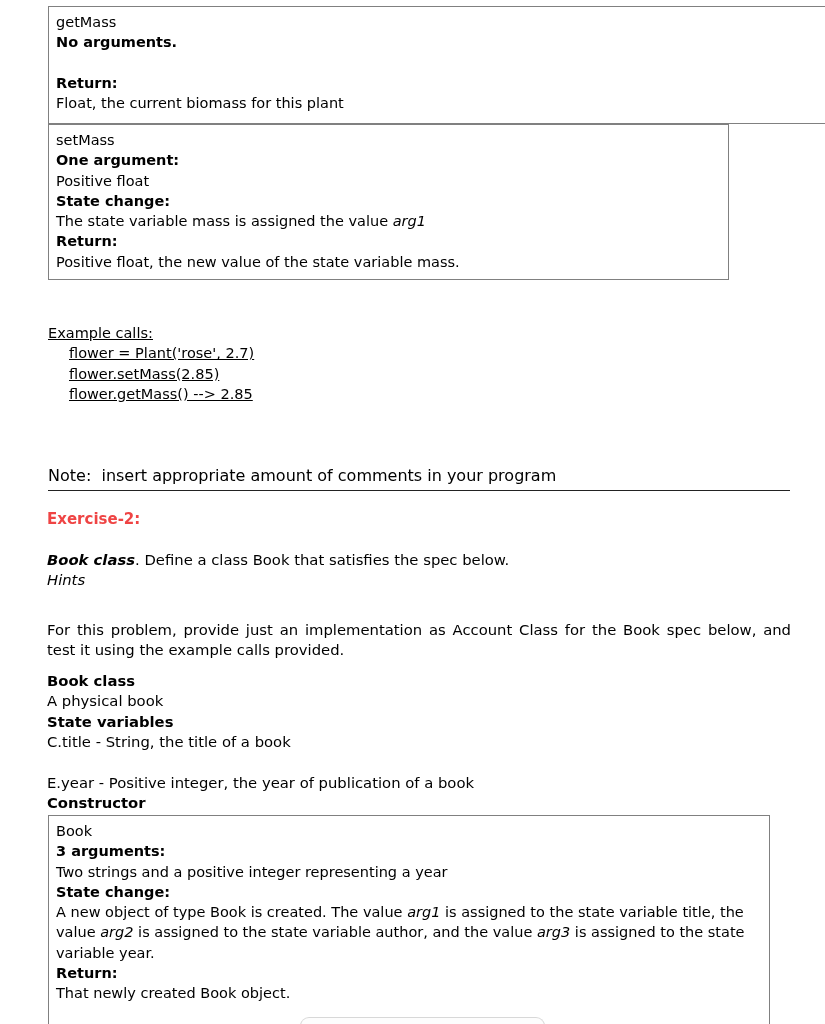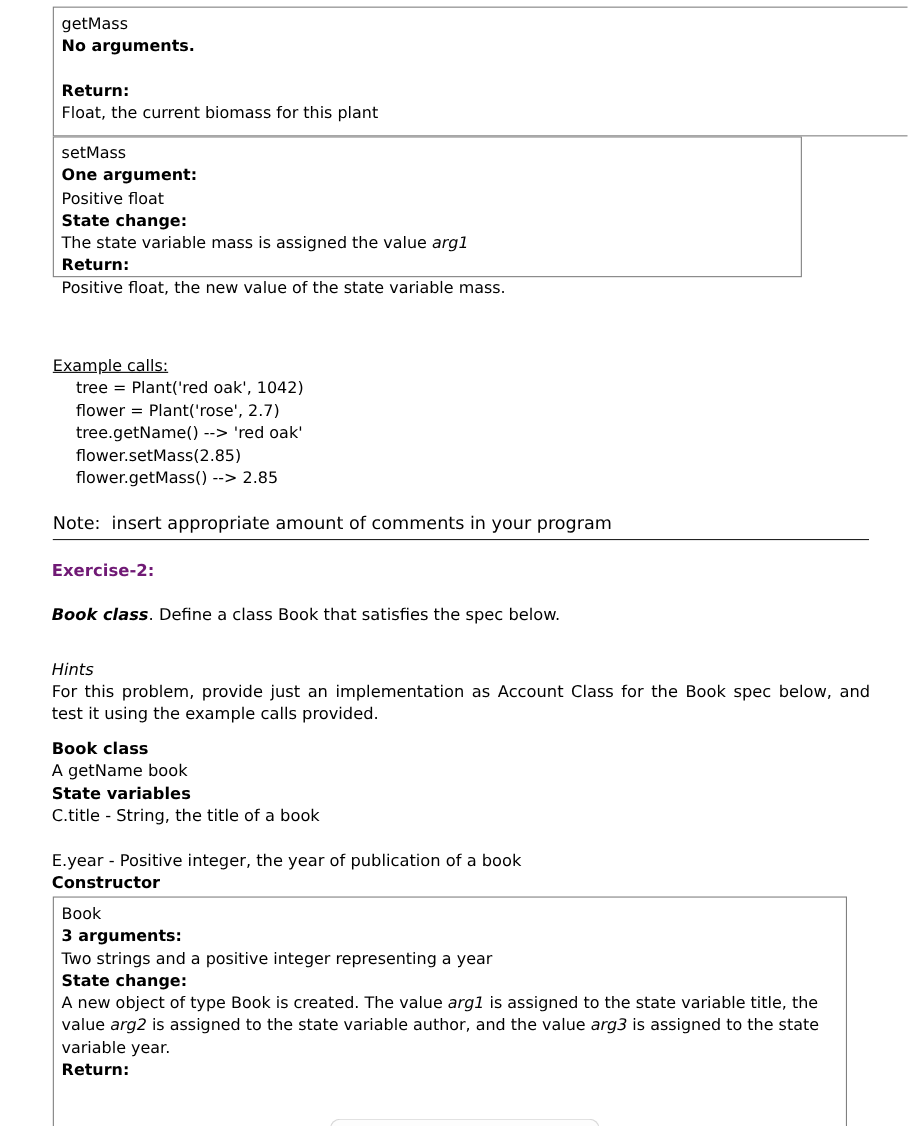--- a/index.html
+++ b/index.html
@@ -42,20 +42,21 @@
     line-height: 20.3px;
   }
   em.arg { font-style: italic; }
 
   
   .ex-wrap {
     position: absolute;
     left: 48px;
     font-size: 14.5px;
     line-height: 20.4px;
+    text-decoration: underline;
   }
   .ex-head {
     text-decoration: underline;
   }
   .ex-call {
     padding-left: 21px;
   }
 
   
   .note {
@@ -111,63 +112,62 @@
 <div class="page">
 
   <div class="spec-box" style="left:48px; top:6px; width:822px; height:118px;">
     <div class="spec-line">getMass</div>
     <div class="spec-line b">No arguments.</div>
     <div class="spec-line blank"></div>
     <div class="spec-line b">Return:</div>
     <div class="spec-line">Float, the current biomass for this plant</div>
   </div>
 
-  <div class="spec-box" style="left:48px; top:124px; width:681px; height:128px;">
+  <div class="spec-box" style="left:48px; top:124px; width:681px; height:156px;">
     <div class="spec-line">setMass</div>
     <div class="spec-line b">One argument:</div>
     <div class="spec-line">Positive float</div>
     <div class="spec-line b">State change:</div>
     <div class="spec-line"><span>The state variable mass is assigned the value </span><em class="arg">arg1</em></div>
     <div class="spec-line b">Return:</div>
     <div class="spec-line">Positive float, the new value of the state variable mass.</div>
   </div>
 
   <div class="ex-wrap" style="top:323px;">
     <div class="ex-head">Example calls:</div>
-    <div class="ex-call">tree = Plant('red oak', 1042)</div>
     <div class="ex-call">flower = Plant('rose', 2.7)</div>
-    <div class="ex-call">tree.getName() --&gt; 'red oak'</div>
     <div class="ex-call">flower.setMass(2.85)</div>
     <div class="ex-call">flower.getMass() --&gt; 2.85</div>
   </div>
 
   <div class="note" style="top:466px;">Note:  insert appropriate amount of comments in your program</div>
   <div class="hrule" style="top:490px; width:742px;"></div>
 
-  <div class="ex-title" style="top:509px; color:#701a75;">Exercise-2:</div>
+  <div class="ex-title" style="top:509px; color:#ef4444;">Exercise-2:</div>
 
   <div class="txt" style="top:550px; width:745px;">
     <span class="bi">Book class</span><span>. Define a class Book that satisfies the spec below.</span>
   </div>
 
-  <div class="txt it" style="top:600px;">Hints</div>
+  <div class="txt it" style="top:570px;">Hints</div>
 
   <div class="txt justify" style="top:620px; width:744px;">For this problem, provide just an implementation as Account Class for the Book spec below, and test it using the example calls provided.</div>
 
   <div class="txt bold" style="top:671px;">Book class</div>
-  <div class="txt" style="top:691px;">A getName book</div>
+  <div class="txt" style="top:691px;">A physical book</div>
   <div class="txt bold" style="top:712px;">State variables</div>
   <div class="txt" style="top:732px;">C.title - String, the title of a book</div>
   <div class="txt" style="top:773px;">E.year - Positive integer, the year of publication of a book</div>
   <div class="txt bold" style="top:793px;">Constructor</div>
 
   <div class="spec-box" style="left:48px; top:815px; width:722px; height:237px;">
     <div class="spec-line">Book</div>
     <div class="spec-line b">3 arguments:</div>
     <div class="spec-line">Two strings and a positive integer representing a year</div>
     <div class="spec-line b">State change:</div>
     <div class="spec-para"><span>A new object of type Book is created. The value </span><em class="arg">arg1</em><span> is assigned to the state variable title, the value </span><em class="arg">arg2</em><span> is assigned to the state variable author, and the value </span><em class="arg">arg3</em><span> is assigned to the state variable year.</span></div>
     <div class="spec-line b">Return:</div>
+    <div class="spec-line">That newly created Book object.</div>
   </div>
 
   <div class="bottom-widget" style="left:300px; top:1017px; width:245px; height:12px;"></div>
 
 </div>
 
 </body></html>

